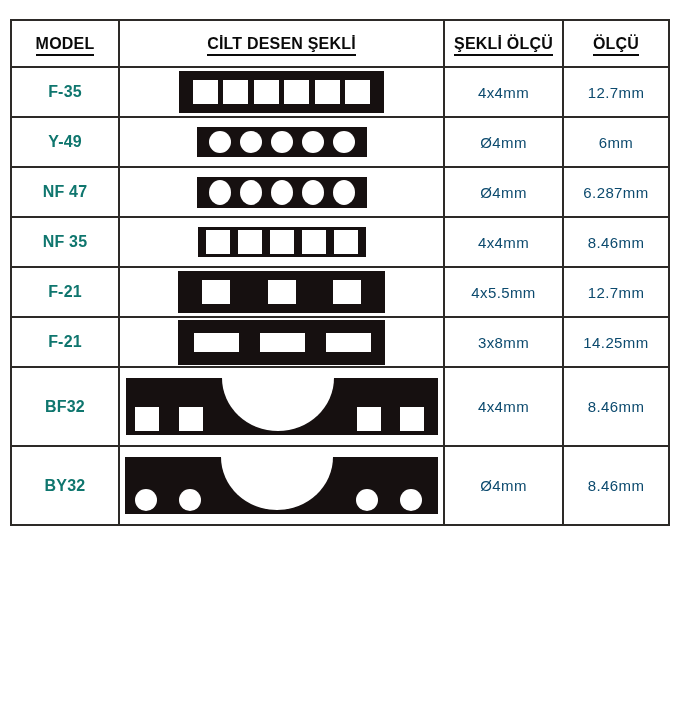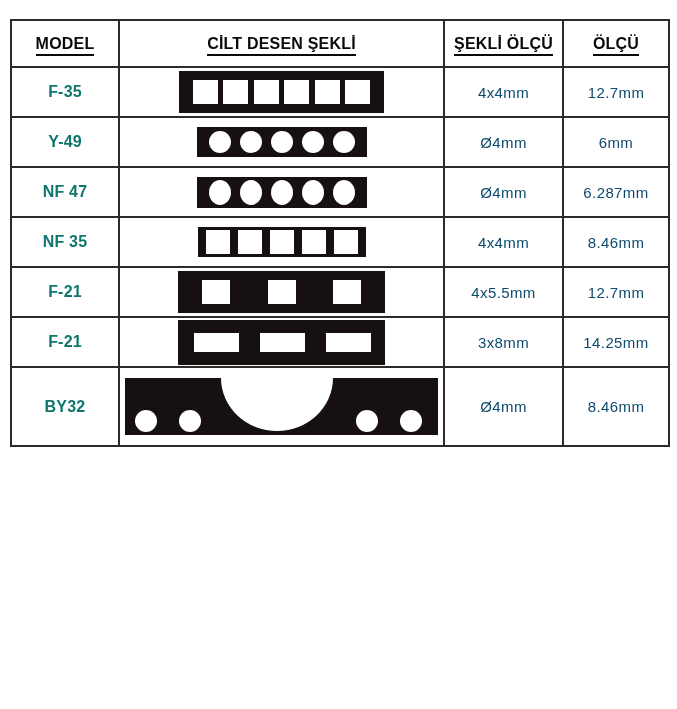--- a/index.html
+++ b/index.html
@@ -139,20 +139,37 @@
               <rect x="16" y="13" width="45" height="19" fill="#ffffff"></rect>
               <rect x="82" y="13" width="45" height="19" fill="#ffffff"></rect>
               <rect x="148" y="13" width="45" height="19" fill="#ffffff"></rect>
             </svg>
           </span>
     </td>
     <td class="measure">3x8mm</td>
     <td class="measure">14.25mm</td>
   </tr>
       <tr class="row tall">
+    <td class="model">BF32</td>
+    <td class="pattern">
+      <span style="display:block;">
+            <svg width="312" height="57" viewBox="0 0 312 57">
+              <rect x="0" y="0" width="312" height="57" fill="#161010"></rect>
+              <path d="M 96 0 A 56 53 0 0 0 208 0 Z" fill="#ffffff"></path>
+              <rect x="9" y="29" width="24" height="24" fill="#ffffff"></rect>
+              <rect x="53" y="29" width="24" height="24" fill="#ffffff"></rect>
+              <rect x="231" y="29" width="24" height="24" fill="#ffffff"></rect>
+              <rect x="274" y="29" width="24" height="24" fill="#ffffff"></rect>
+            </svg>
+          </span>
+    </td>
+    <td class="measure">4x4mm</td>
+    <td class="measure">8.46mm</td>
+  </tr>
+      <tr class="row tall">
     <td class="model">BY32</td>
     <td class="pattern">
       <span style="display:block;">
             <svg width="313" height="57" viewBox="0 0 313 57">
               <rect x="0" y="0" width="313" height="57" fill="#161010"></rect>
               <path d="M 96 0 A 56 53 0 0 0 208 0 Z" fill="#ffffff"></path>
               <ellipse cx="21" cy="43" rx="11" ry="11" fill="#ffffff"></ellipse>
               <ellipse cx="65" cy="43" rx="11" ry="11" fill="#ffffff"></ellipse>
               <ellipse cx="242" cy="43" rx="11" ry="11" fill="#ffffff"></ellipse>
               <ellipse cx="286" cy="43" rx="11" ry="11" fill="#ffffff"></ellipse>

